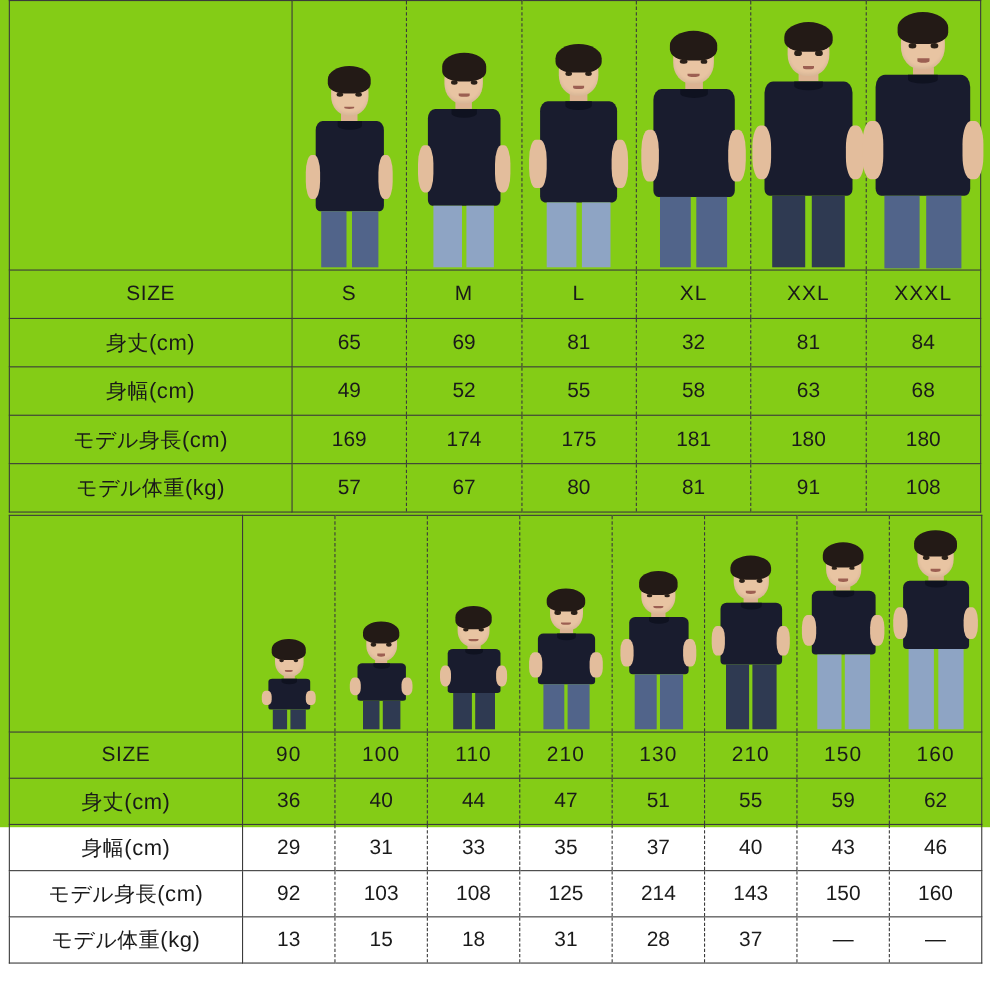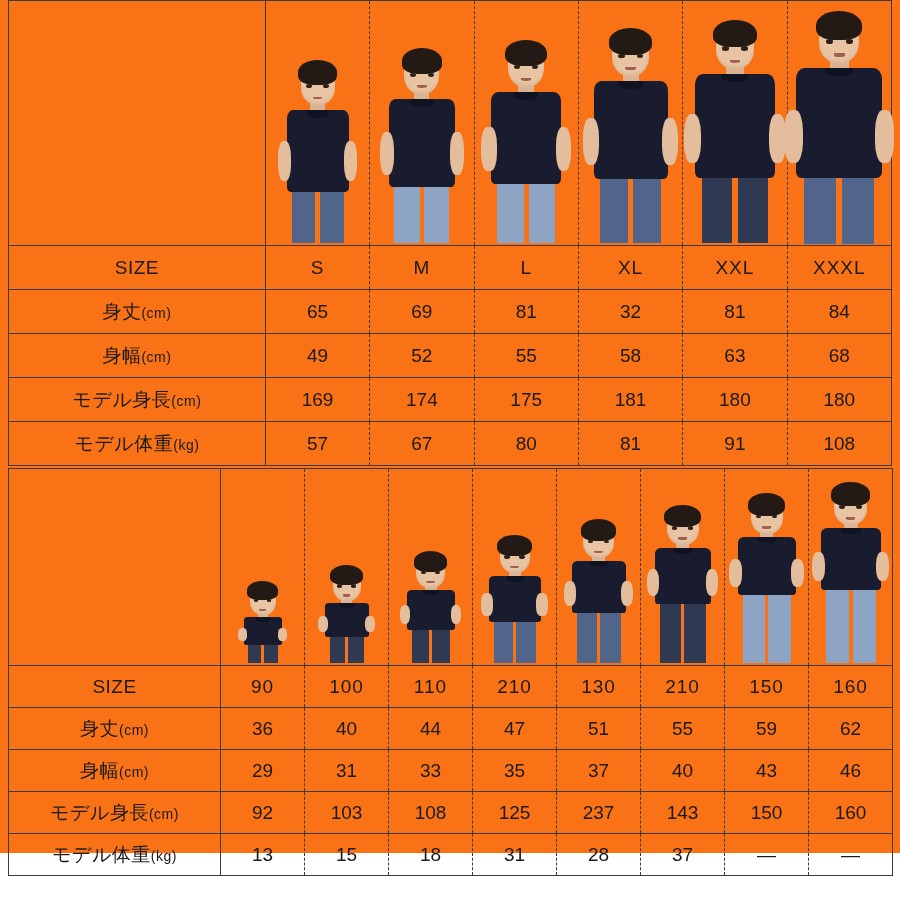--- a/index.html
+++ b/index.html
@@ -10,23 +10,23 @@
   body {
     width: 900px;
     height: 900px;
     font-family: "Liberation Sans", sans-serif;
     color: #1a1a1a;
     overflow: hidden;
   }
   .page {
     position: relative;
     width: 900px;
-    height: 853px;
+    height: 752px;
     box-sizing: border-box;
-    background: #f97316;
+    background: #84cc16;
   }
 
   
   .sizechart {
     width: 884px;
     margin: 0 8px;
     border-collapse: collapse;
     table-layout: fixed;
   }
   .sizechart td, .sizechart th {
@@ -43,21 +43,21 @@
   .dashcol-last {
     border-left: 1px dashed #3b3b3b !important;
   }
 
   .rowlabel {
     font-size: 19px;
     letter-spacing: 0.5px;
     white-space: nowrap;
   }
   .rowlabel .unit {
-    font-size: 14px;
+    font-size: 20px;
   }
   .sizehead {
     font-size: 19px;
     letter-spacing: 1px;
   }
   .valuecell {
     font-size: 19px;
   }
   .dash {
     font-size: 19px;
@@ -636,21 +636,21 @@
         <td class="valuecell dashcol">43</td>
         <td class="valuecell dashcol-last">46</td>
       </tr>
 
       <tr style="height:42px;">
         <td class="rowlabel"><span>モデル身長</span><span class="unit">(cm)</span></td>
         <td class="valuecell dashcol">92</td>
         <td class="valuecell dashcol">103</td>
         <td class="valuecell dashcol">108</td>
         <td class="valuecell dashcol">125</td>
-        <td class="valuecell dashcol">237</td>
+        <td class="valuecell dashcol">214</td>
         <td class="valuecell dashcol">143</td>
         <td class="valuecell dashcol">150</td>
         <td class="valuecell dashcol-last">160</td>
       </tr>
 
       <tr style="height:42px;">
         <td class="rowlabel"><span>モデル体重</span><span class="unit">(kg)</span></td>
         <td class="valuecell dashcol">13</td>
         <td class="valuecell dashcol">15</td>
         <td class="valuecell dashcol">18</td>

